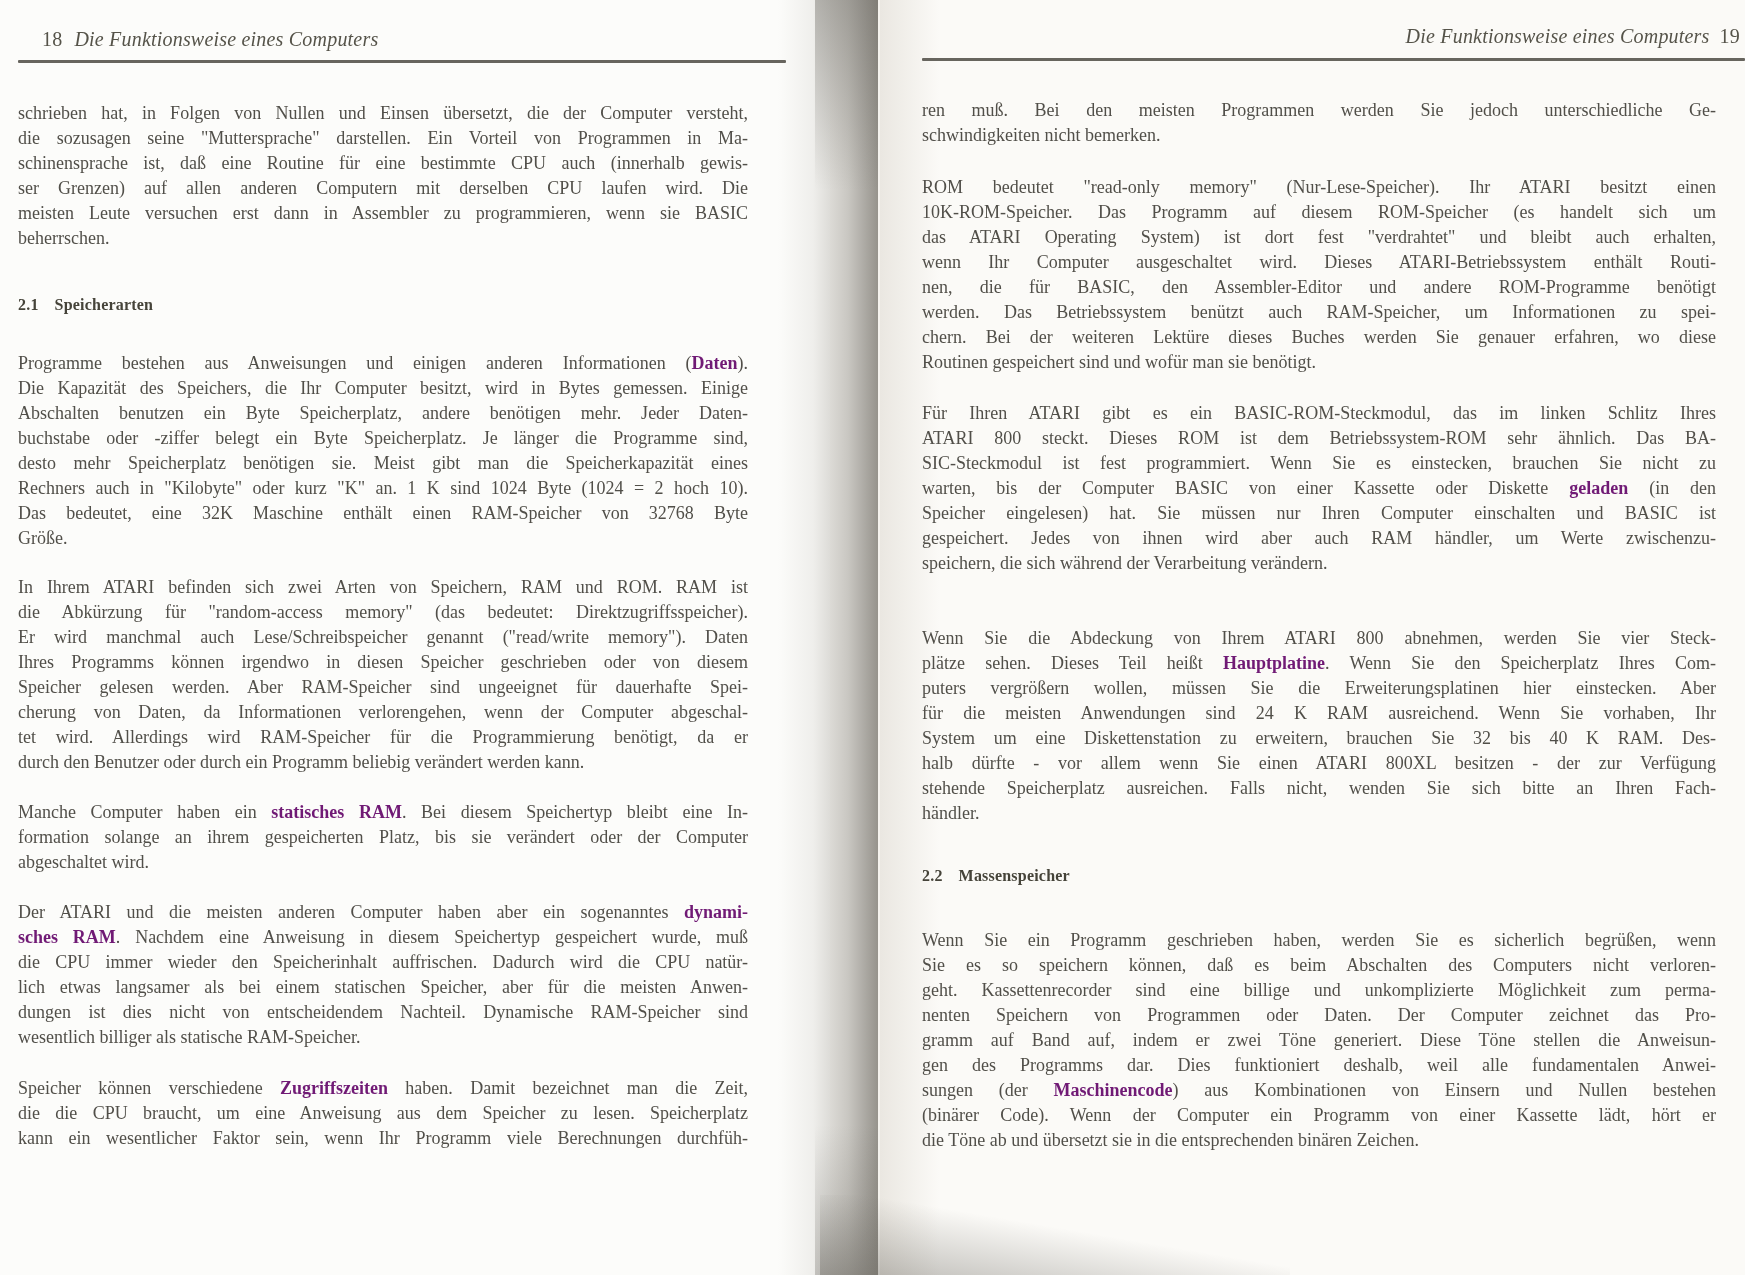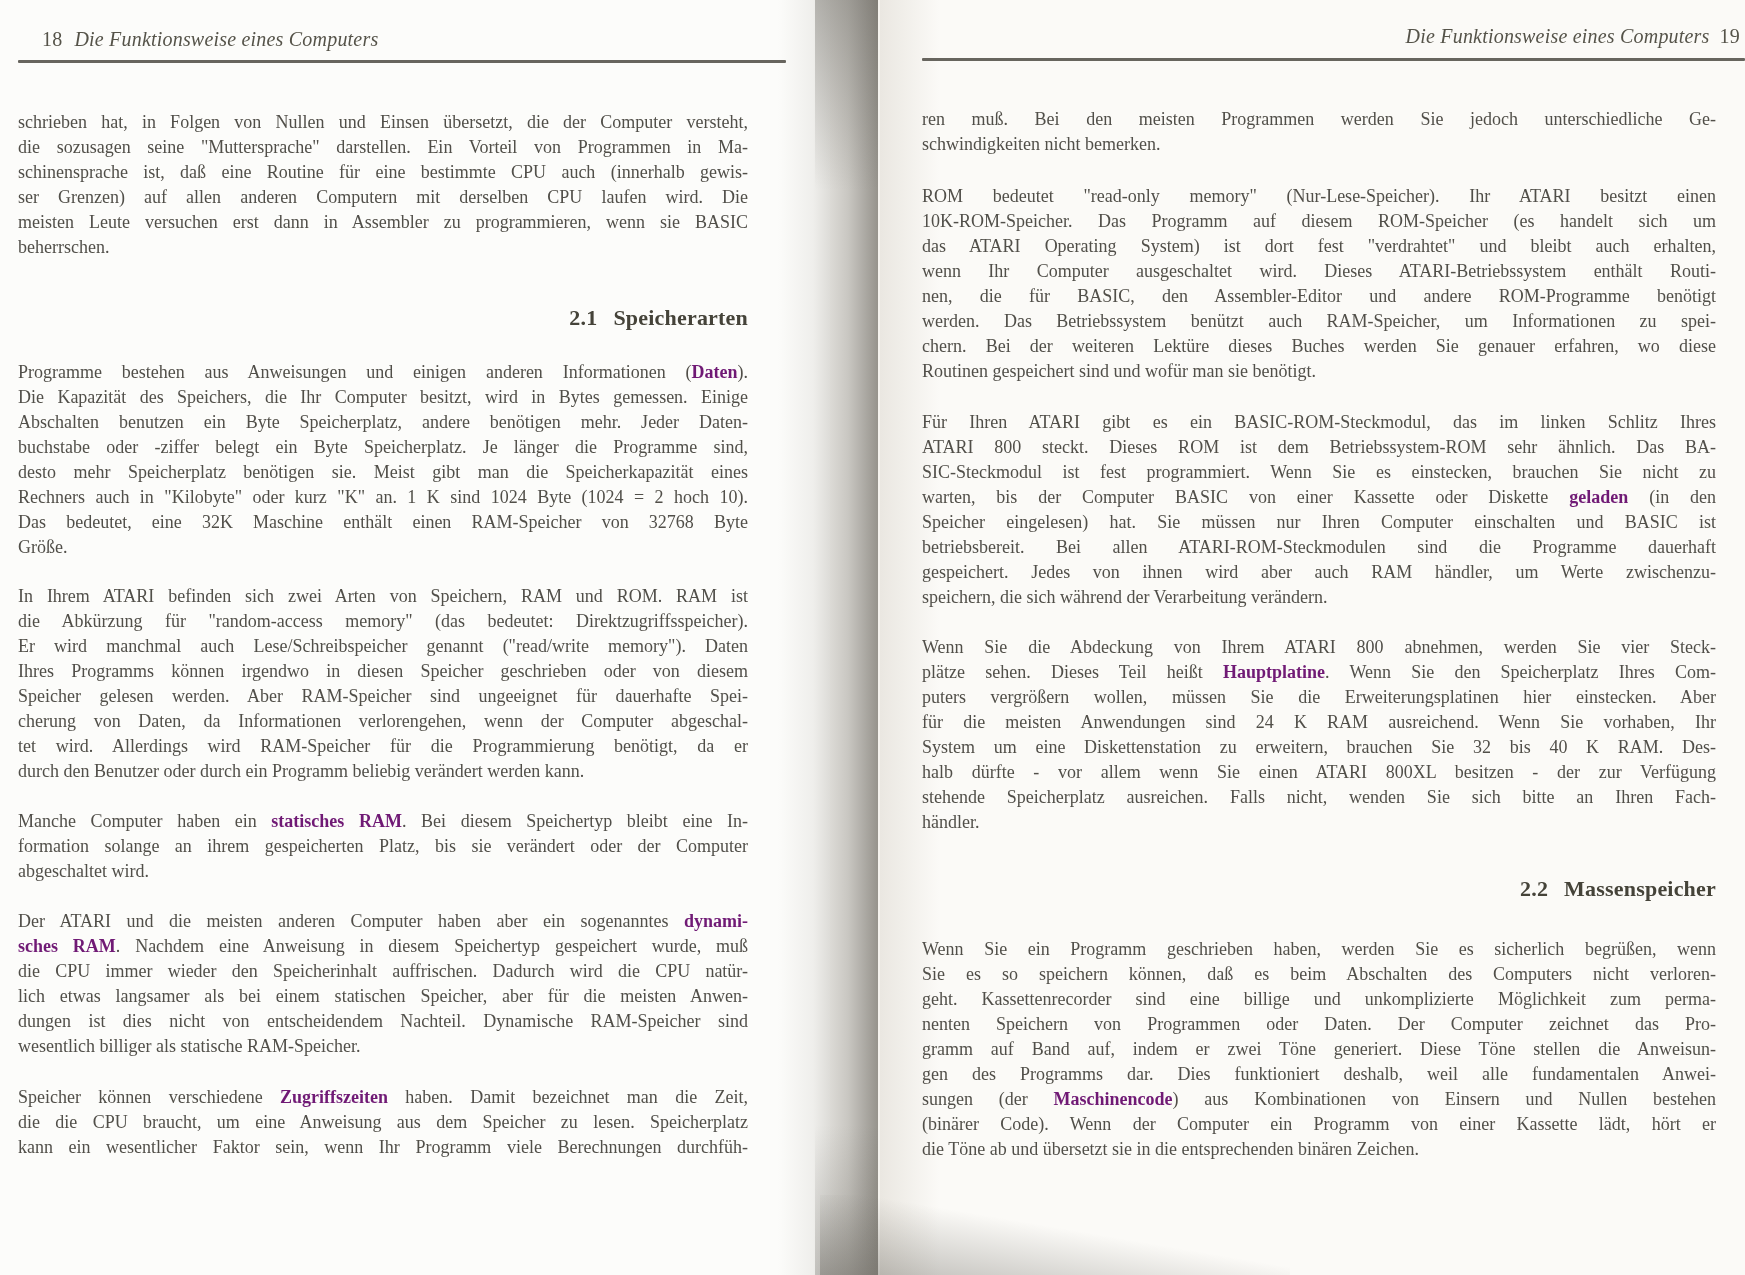--- a/index.html
+++ b/index.html
@@ -53,31 +53,31 @@
   .running .rtitle{font-style:italic;}
   .run-left{top:28px;left:18px;}
   .run-left .pgnum{margin-right:12px;}
   .run-right{top:25px;left:922px;width:794px;text-align:right;}
   .run-right .pgnum{margin-left:10px;}
   .rule{position:absolute;height:3px;background:#67655e;border-radius:1px;}
   .rule-left{top:60px;left:18px;width:768px;}
   .rule-right{top:58px;left:922px;width:823px;}
 
   
-  .col{position:absolute;top:11px;height:1115px;}
+  .col{position:absolute;top:2px;height:1115px;}
   .col-left{left:18px;width:730px;}
   .col-right{left:922px;width:794px;}
 
   .block{position:absolute;left:0;width:100%;}
   .para{font-size:18px;line-height:25px;}
   .tl{text-align:justify;text-align-last:justify;white-space:normal;}
   .tl.last{text-align-last:left;}
   .b{font-weight:bold;color:#701a75;}
 
-  h2.shead{margin:0;font-size:22px;font-weight:bold;color:#454339;letter-spacing:0.2px;text-align:right;}
+  h2.shead{margin:0;font-size:16px;font-weight:bold;color:#454339;letter-spacing:0.2px;}
   h2.shead .snum{margin-right:16px;}
 
   
   .lp0{top:99px;}  .lph{top:294px;} .lp1{top:349px;} .lp2{top:573px;}
   .lp3{top:798px;} .lp4{top:898px;} .lp5{top:1074px;}
   
   .rp0{top:96px;}  .rp1{top:173px;} .rp2{top:399px;} .rp3{top:624px;}
   .rph{top:865px;} .rp4{top:926px;}
 </style>
 </head>
@@ -168,21 +168,20 @@
         <div class="tl"><span>werden. Das Betriebssystem benützt auch RAM-Speicher, um Informationen zu spei-</span></div>
         <div class="tl"><span>chern. Bei der weiteren Lektüre dieses Buches werden Sie genauer erfahren, wo diese</span></div>
         <div class="tl last"><span>Routinen gespeichert sind und wofür man sie benötigt.</span></div>
       </div>
     <div class="block para rp2">
         <div class="tl"><span>Für Ihren ATARI gibt es ein BASIC-ROM-Steckmodul, das im linken Schlitz Ihres</span></div>
         <div class="tl"><span>ATARI 800 steckt. Dieses ROM ist dem Betriebssystem-ROM sehr ähnlich. Das BA-</span></div>
         <div class="tl"><span>SIC-Steckmodul ist fest programmiert. Wenn Sie es einstecken, brauchen Sie nicht zu</span></div>
         <div class="tl"><span>warten, bis der Computer BASIC von einer Kassette oder Diskette </span><span class="b">geladen</span><span> (in den</span></div>
         <div class="tl"><span>Speicher eingelesen) hat. Sie müssen nur Ihren Computer einschalten und BASIC ist</span></div>
-        <div class="tl"><span>betriebsbereit. Bei allen ATARI-ROM-Steckmodulen sind die Programme dauerhaft</span></div>
         <div class="tl"><span>gespeichert. Jedes von ihnen wird aber auch RAM händler, um Werte zwischenzu-</span></div>
         <div class="tl last"><span>speichern, die sich während der Verarbeitung verändern.</span></div>
       </div>
     <div class="block para rp3">
         <div class="tl"><span>Wenn Sie die Abdeckung von Ihrem ATARI 800 abnehmen, werden Sie vier Steck-</span></div>
         <div class="tl"><span>plätze sehen. Dieses Teil heißt </span><span class="b">Hauptplatine</span><span>. Wenn Sie den Speicherplatz Ihres Com-</span></div>
         <div class="tl"><span>puters vergrößern wollen, müssen Sie die Erweiterungsplatinen hier einstecken. Aber</span></div>
         <div class="tl"><span>für die meisten Anwendungen sind 24 K RAM ausreichend. Wenn Sie vorhaben, Ihr</span></div>
         <div class="tl"><span>System um eine Diskettenstation zu erweitern, brauchen Sie 32 bis 40 K RAM. Des-</span></div>
         <div class="tl"><span>halb dürfte - vor allem wenn Sie einen ATARI 800XL besitzen - der zur Verfügung</span></div>

